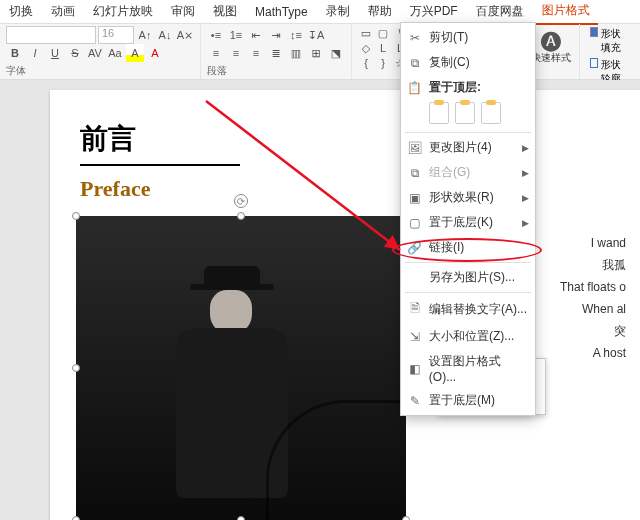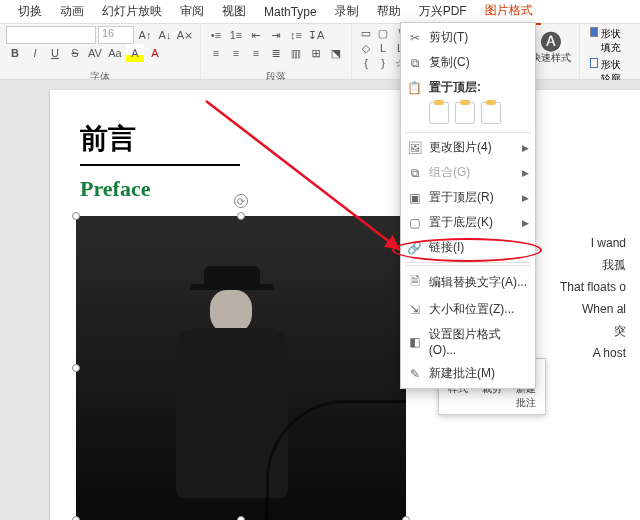--- a/index.html
+++ b/index.html
@@ -1,45 +1,45 @@
 <!DOCTYPE html>
 <html><head>
 <meta charset="utf-8">
 <style>
 * { margin: 0; padding: 0; box-sizing: border-box; font-family: "Microsoft YaHei", sans-serif; }
 body { background: #fff; width: 640px; height: 520px; overflow: hidden; position: relative; }
 
 
-.ribbon-tabs { display: flex; height: 24px; background: #fff; border-bottom: 1px solid #e0e0e0; font-size: 12px; align-items: center; padding-left: 10px; gap: 2px; }
+.ribbon-tabs { display: flex; height: 24px; background: #fff; border-bottom: 1px solid #e0e0e0; font-size: 12px; align-items: center; padding-left: 1px; gap: 2px; }
 .tab { padding: 4px 8px; color: #333; cursor: pointer; }
 .tab.active { color: #d83b01; border-bottom: 2px solid #d83b01; }
 
 
 .ribbon { display: flex; height: 56px; background: #f5f5f5; border-bottom: 1px solid #ddd; font-size: 11px; }
 .group { display: flex; flex-direction: column; padding: 2px 6px; border-right: 1px solid #e5e5e5; justify-content: space-between; }
 .group-row { display: flex; gap: 2px; align-items: center; }
-.group-label { text-align: center; font-size: 10px; color: #666; margin-top: 8px; }
+.group-label { text-align: left; font-size: 10px; color: #666; margin-top: 2px; }
 .btn { width: 18px; height: 18px; display: flex; align-items: center; justify-content: center; color: #555; cursor: pointer; }
 .font-sel { width: 90px; height: 18px; border: 1px solid #ccc; background: #fff; font-size: 11px; padding: 0 3px; color: #999; }
 .size-sel { width: 36px; height: 18px; border: 1px solid #ccc; background: #fff; font-size: 11px; padding: 0 3px; color: #999; }
 .shape-toolbox { display: grid; grid-template-columns: repeat(6, 16px); gap: 1px; }
 .shape-toolbox .sh { width: 16px; height: 14px; display: flex; align-items: center; justify-content: center; color: #555; font-size: 11px; }
 .big-btn { display: flex; flex-direction: column; align-items: center; width: 44px; cursor: pointer; padding: 2px; }
 .big-btn .ic { font-size: 20px; color: #555; }
 .big-btn .lbl { font-size: 10px; color: #333; text-align: center; }
 .side-btns { display: flex; flex-direction: column; gap: 1px; font-size: 10px; }
 .side-btns div { display: flex; gap: 3px; padding: 1px 4px; cursor: pointer; }
 .sw { width: 10px; height: 10px; border: 1px solid #888; }
 
 
 .doc-scroll { position: absolute; top: 80px; left: 0; right: 0; bottom: 0; background: #e6e6e6; overflow: hidden; }
 .page { position: absolute; left: 50px; top: 10px; width: 590px; height: 510px; background: #fff; box-shadow: 0 1px 3px rgba(0,0,0,.2); padding: 30px 30px; }
 .qianyan { font-family: "KaiTi","STKaiti",serif; font-size: 28px; font-weight: bold; }
 .rule { border: none; border-top: 2px solid #000; width: 160px; margin: 6px 0 10px; }
-.preface { font-family: Georgia, serif; font-size: 22px; color: #15803d; font-weight: bold; }
+.preface { font-family: Georgia, serif; font-size: 22px; color: #a16207; font-weight: bold; }
 
 
 .img-wrap { position: absolute; left: 26px; top: 126px; width: 330px; height: 304px; }
 .sel-img { width: 100%; height: 100%; background: linear-gradient(#2a2a2a,#0a0a0a); position: relative; overflow: hidden; }
 .handle { position: absolute; width: 8px; height: 8px; background: #fff; border: 1px solid #888; border-radius: 50%; }
 .h-nw { left: -4px; top: -4px; } .h-n { left: 50%; top: -4px; margin-left: -4px; } .h-ne { right: -4px; top: -4px; }
 .h-w { left: -4px; top: 50%; margin-top: -4px; } .h-e { right: -4px; top: 50%; margin-top: -4px; }
 .h-sw { left: -4px; bottom: -4px; } .h-s { left: 50%; bottom: -4px; margin-left: -4px; } .h-se { right: -4px; bottom: -4px; }
 .rot { position: absolute; left: 50%; top: -22px; margin-left: -7px; width: 14px; height: 14px; border: 1px solid #888; border-radius: 50%; color: #888; font-size: 10px; display: flex; align-items: center; justify-content: center; }
 
@@ -81,20 +81,21 @@
 <div class="ribbon-tabs">
   <div class="tab">切换</div>
   <div class="tab">动画</div>
   <div class="tab">幻灯片放映</div>
   <div class="tab">审阅</div>
   <div class="tab">视图</div>
   <div class="tab">MathType</div>
   <div class="tab">录制</div>
   <div class="tab">帮助</div>
   <div class="tab">万兴PDF</div>
+  <div class="tab">百度网盘</div>
   <div class="tab active">图片格式</div>
 </div>
 
 <div class="ribbon">
   <div class="group">
     <div class="group-row">
       <div class="font-sel" placeholder=""></div>
       <div class="size-sel">16</div>
       <div class="btn">A↑</div>
       <div class="btn">A↓</div>
@@ -268,49 +269,53 @@
       <span>更改图片(4)</span>
       <span class="arrow">▶</span>
     </div>
   <div class="mi disabled">
       <span class="ic">⧉</span>
       <span>组合(G)</span>
       <span class="arrow">▶</span>
     </div>
   <div class="mi">
       <span class="ic">▣</span>
-      <span>置于顶层(R)</span>
+      <span>形状效果(R)</span>
       <span class="arrow">▶</span>
     </div>
   <div class="mi">
       <span class="ic">▢</span>
       <span>置于底层(K)</span>
       <span class="arrow">▶</span>
     </div>
   <div class="mi">
       <span class="ic">🔗</span>
       <span>链接(I)</span>
     </div>
   <div class="sep"></div>
+  <div class="mi">
+      <span class="ic"></span>
+      <span>另存为图片(S)...</span>
+    </div>
   <div class="sep"></div>
   <div class="mi">
       <span class="ic">🗎</span>
       <span>编辑替换文字(A)...</span>
     </div>
   <div class="mi">
       <span class="ic">⇲</span>
       <span>大小和位置(Z)...</span>
     </div>
   <div class="mi">
       <span class="ic">◧</span>
       <span>设置图片格式(O)...</span>
     </div>
   <div class="mi">
       <span class="ic">✎</span>
-      <span>新建批注(M)</span>
+      <span>置于底层(M)</span>
     </div>
 </div>
 
 <div class="red-ellipse"></div>
 <svg class="red-arrow" viewBox="0 0 220 170">
   <defs>
       <marker id="ah" markerWidth="8" markerHeight="8" refX="6" refY="3" orient="auto">
         <path d="M0,0 L6,3 L0,6 Z" fill="#e81123"></path>
       </marker>
     </defs>

